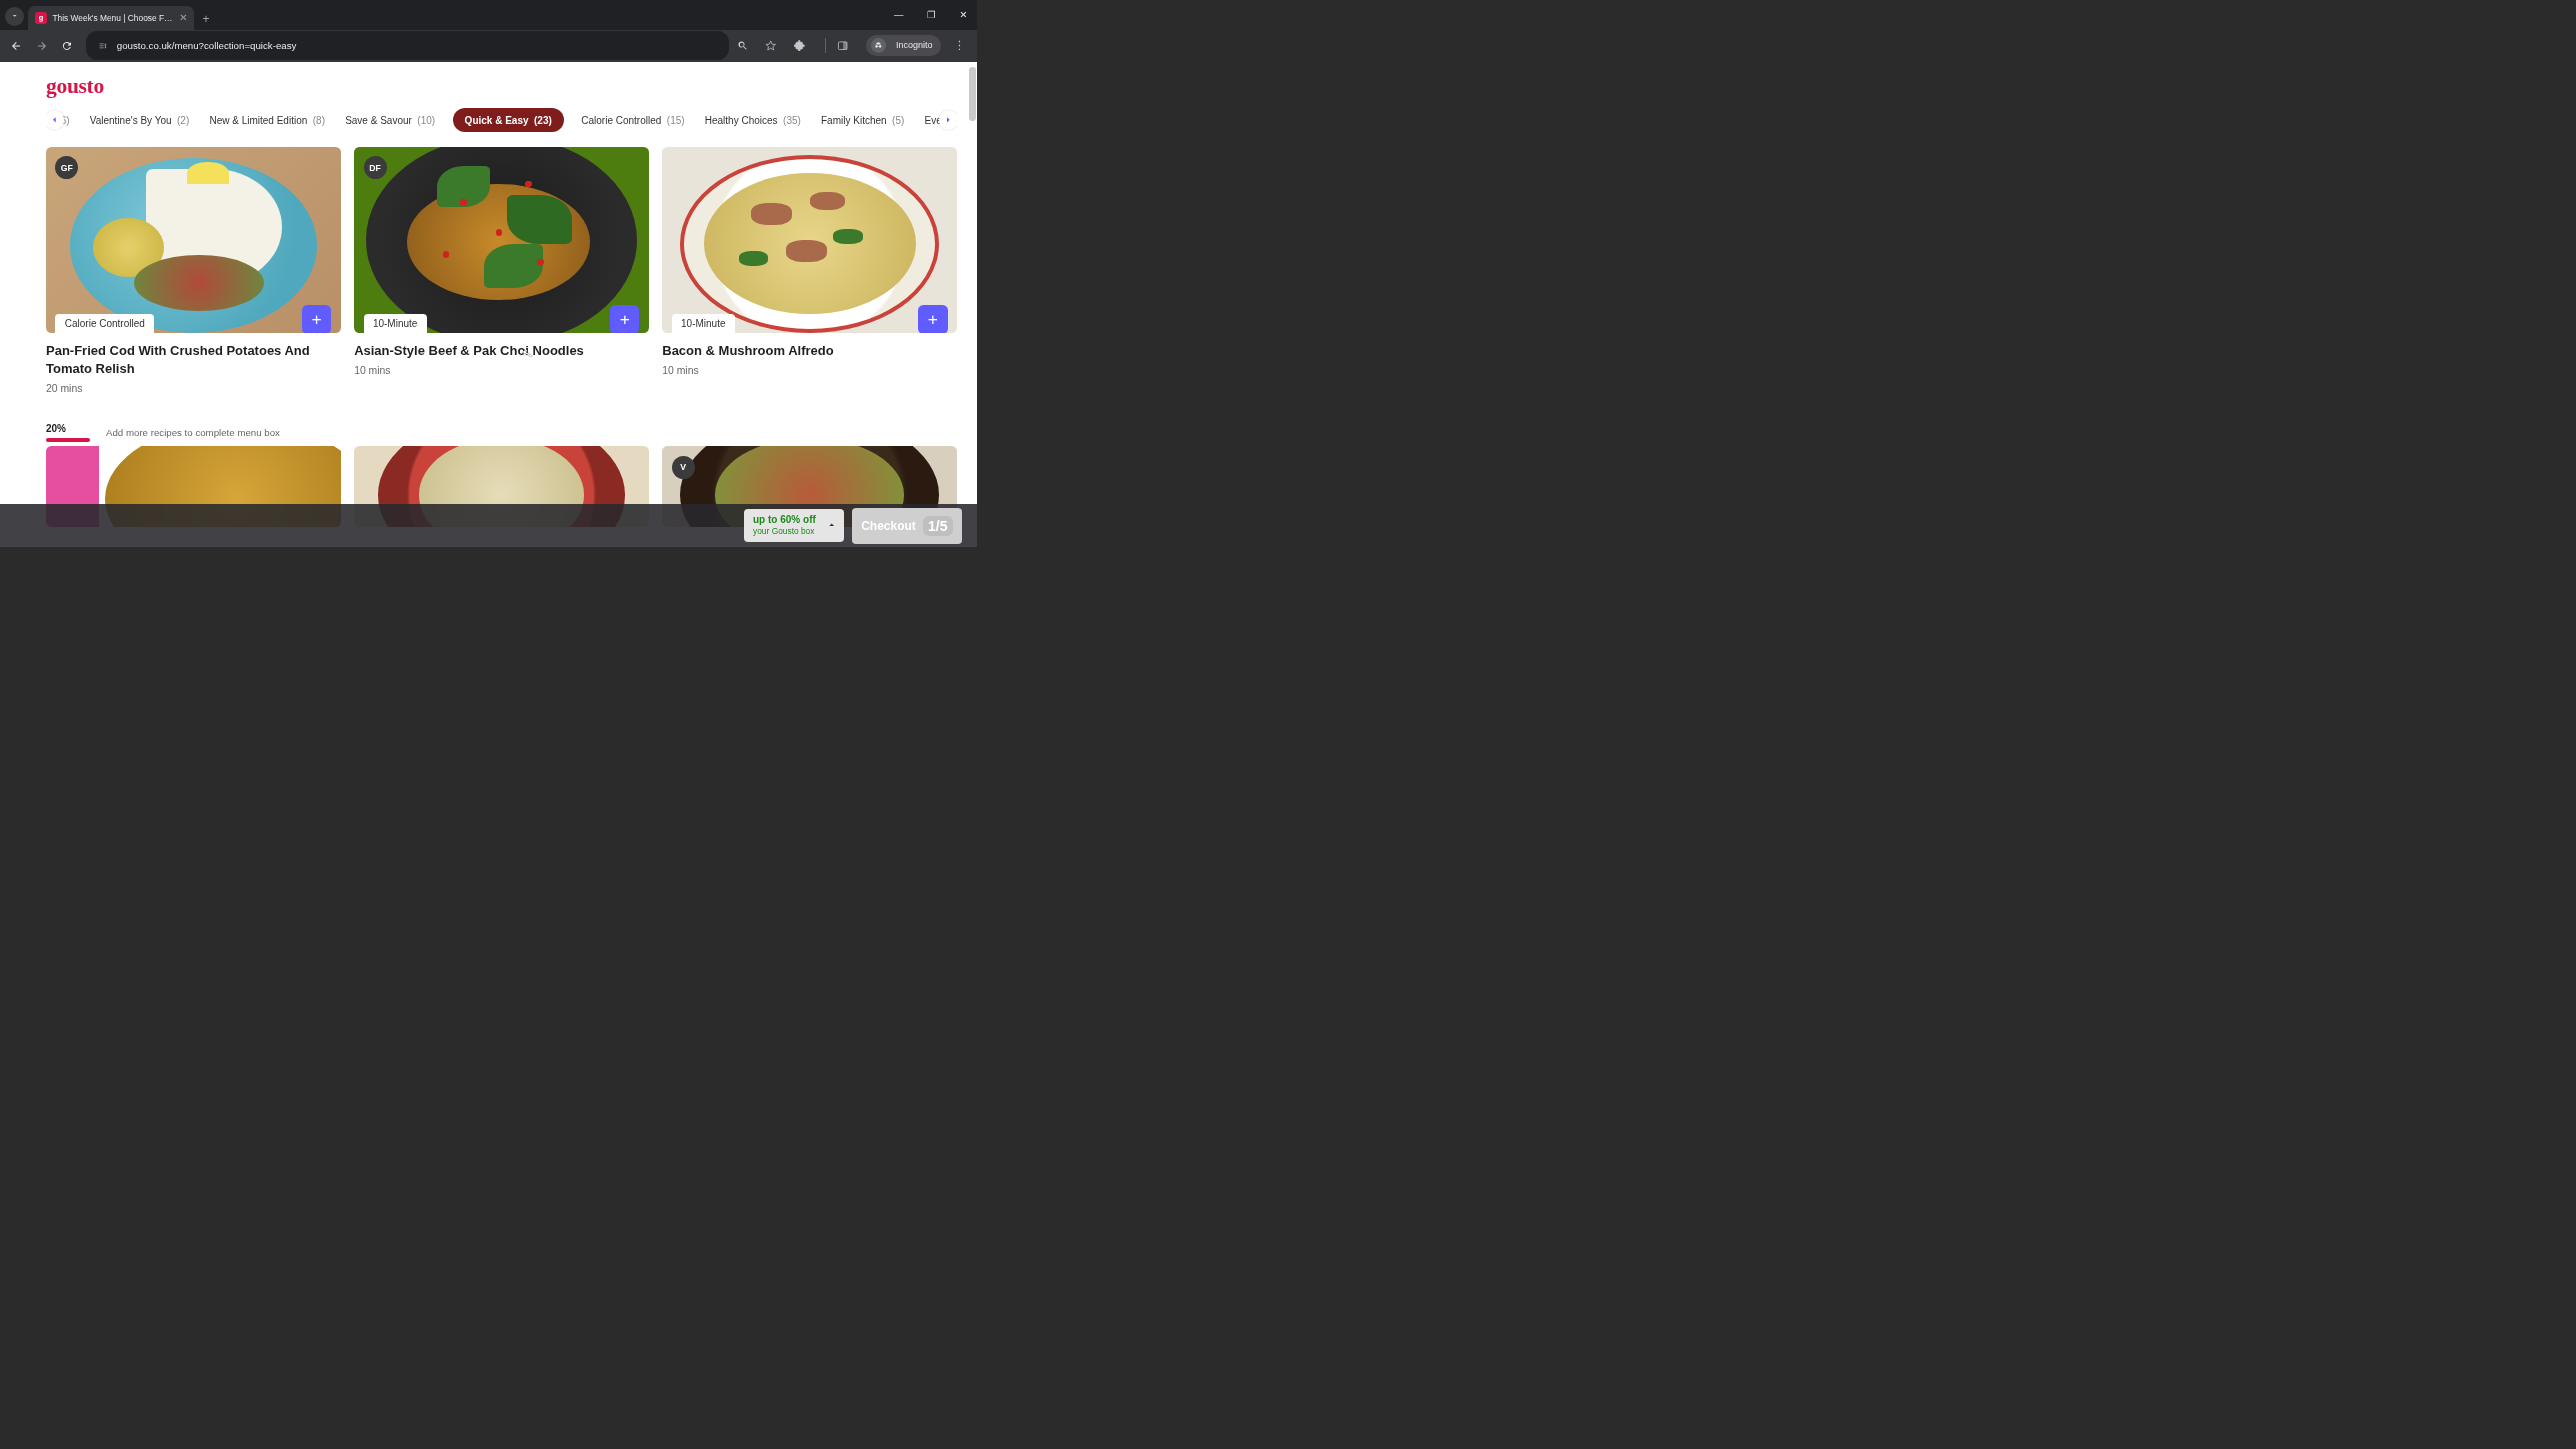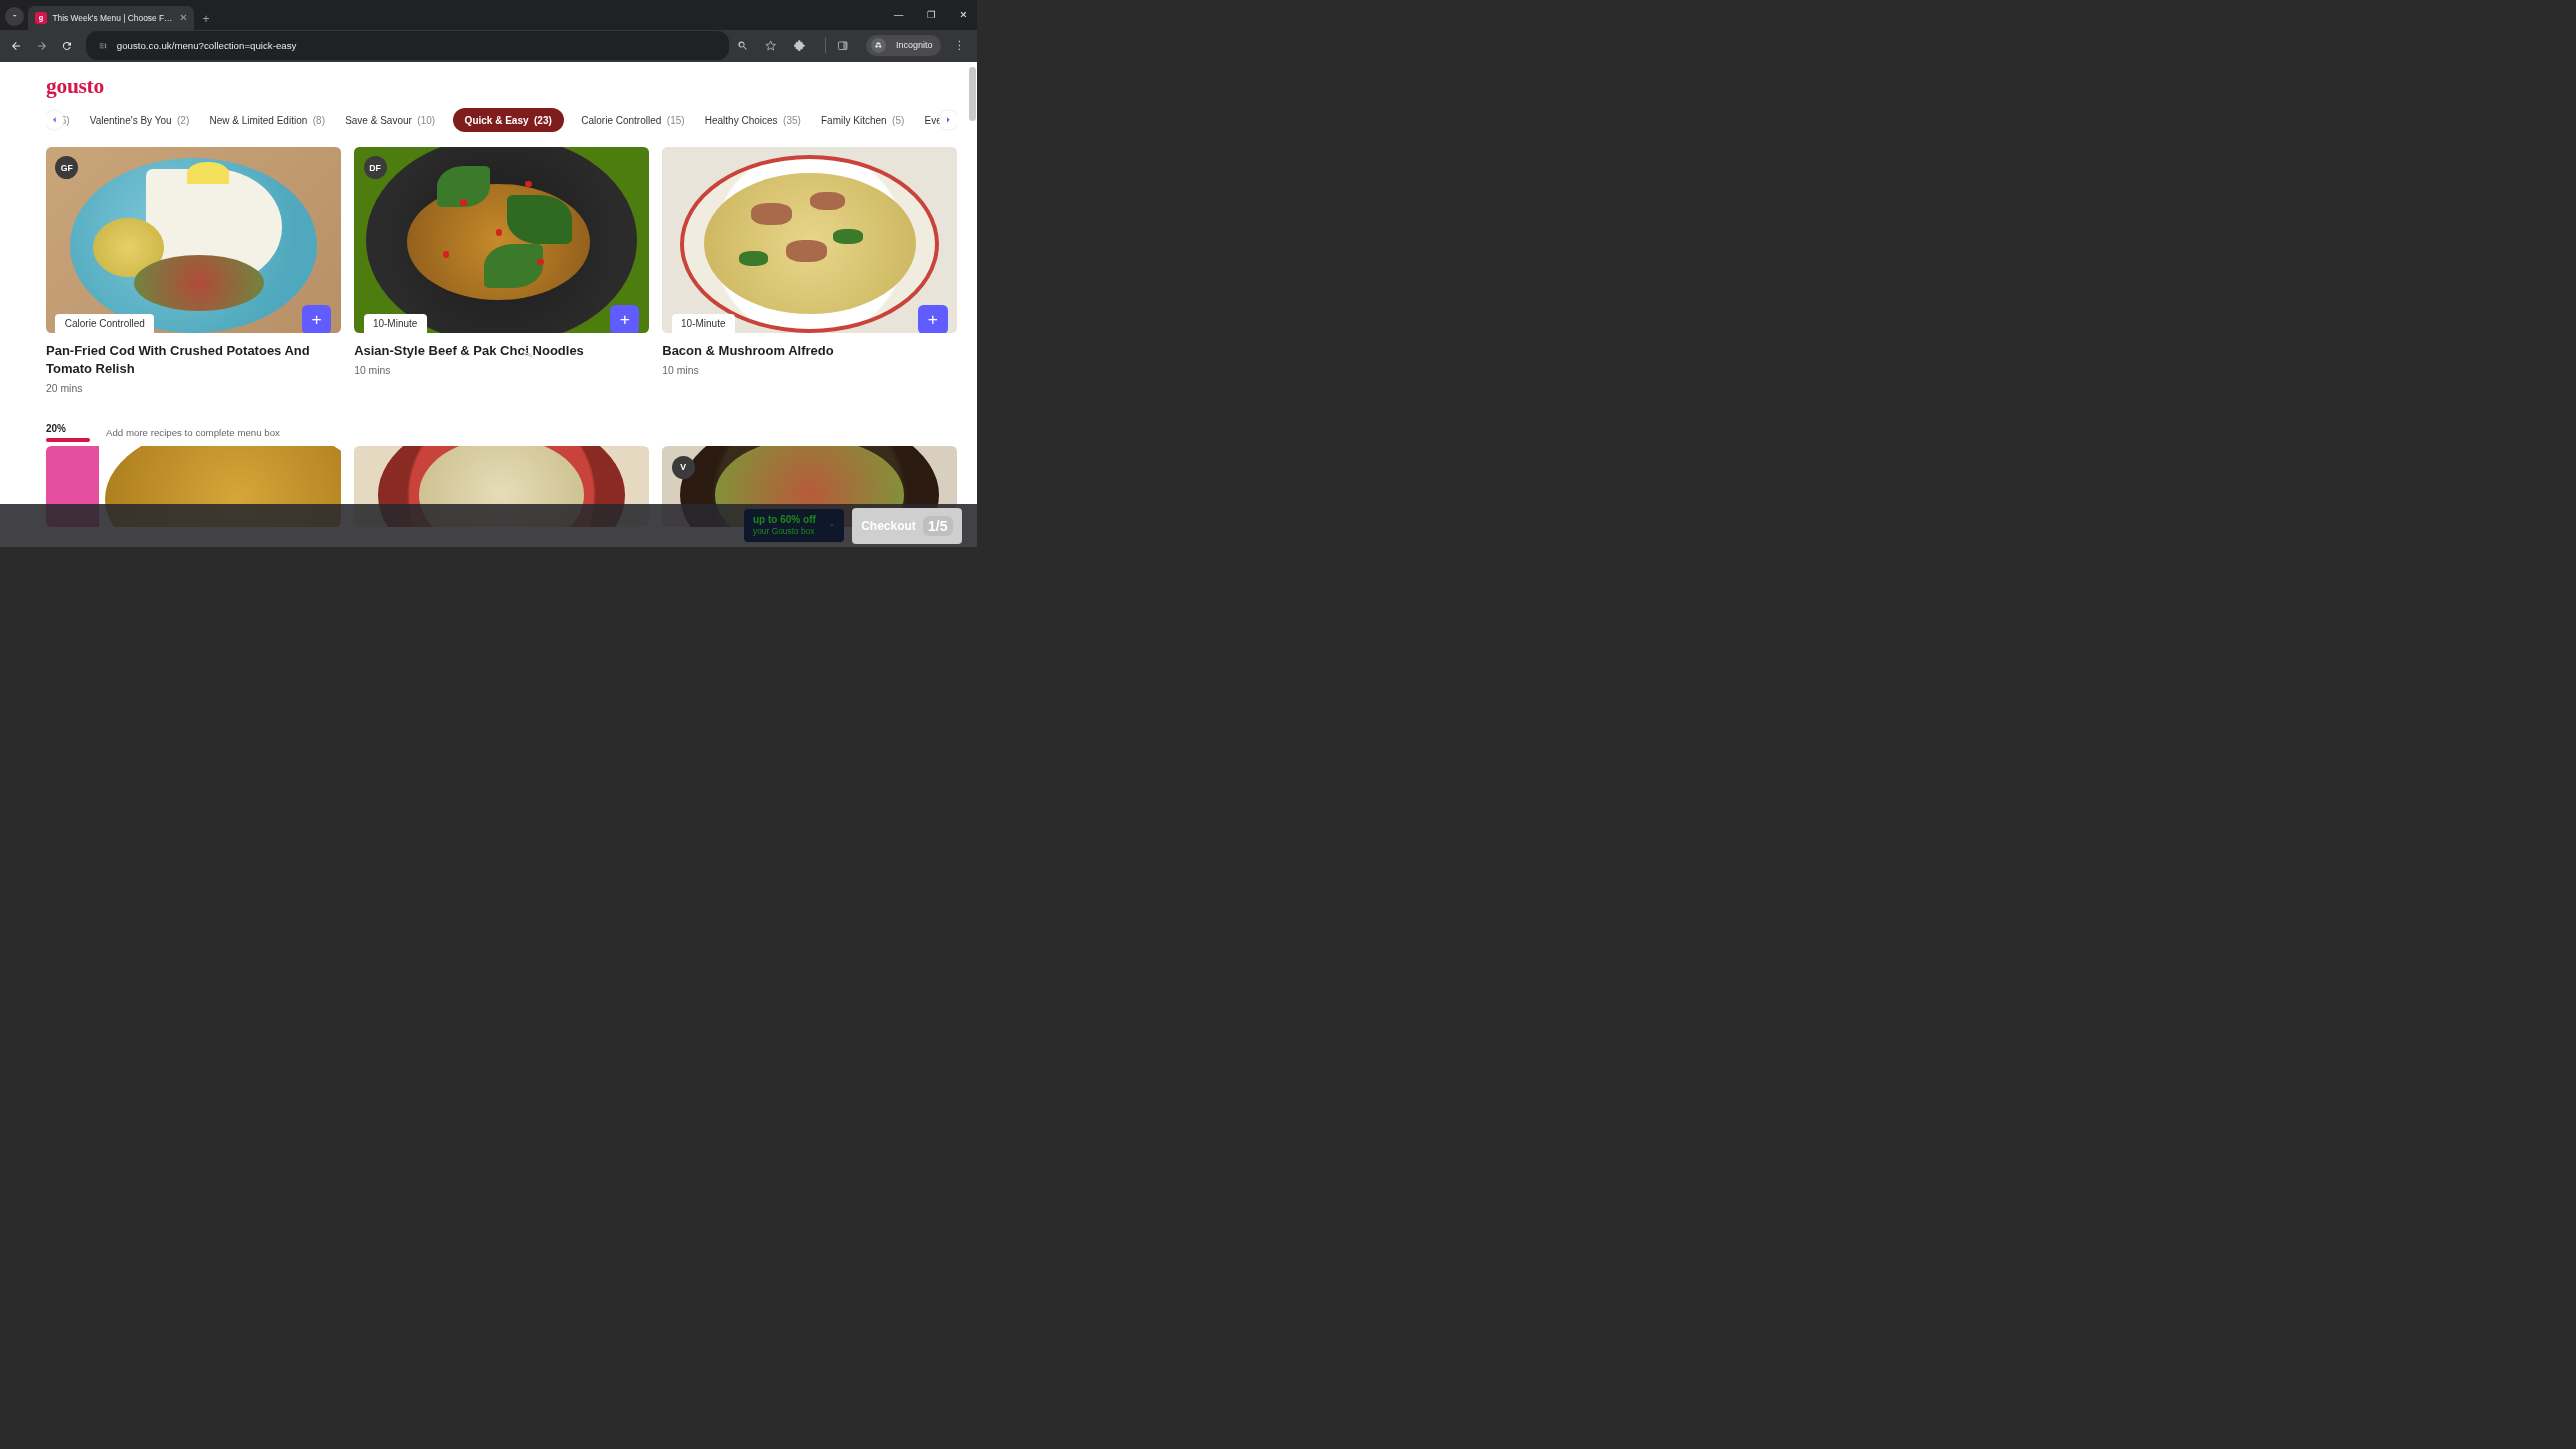--- a/index.html
+++ b/index.html
@@ -206,21 +206,21 @@
   .card-img.sm { height: 81px; }
 
   
   .bottom-overlay {
     position: absolute; left:0; right:0; bottom:0;
     height: 43px; background: rgba(40,40,44,0.88);
     display:flex; justify-content:flex-end; align-items:center;
     gap: 8px; padding-right: 14.8px;
   }
   .promo {
-    background: #0f172a; border-radius: 4px;
+    background: #e5e5e5; border-radius: 4px;
     padding: 5.4px 28px 5.4px 9.4px; position:relative;
     display:flex; flex-direction:column; line-height:1.2;
   }
   .promo-title { color: #1c8a1c; font-weight:700; font-size:10px; }
   .promo-sub { color:#1c8a1c; font-size:8.4px; }
   .promo-caret {
     position:absolute; right:6.7px; top:50%; transform:translateY(-50%);
     font-size: 11.4px; color:#333;
   }
   .checkout {

